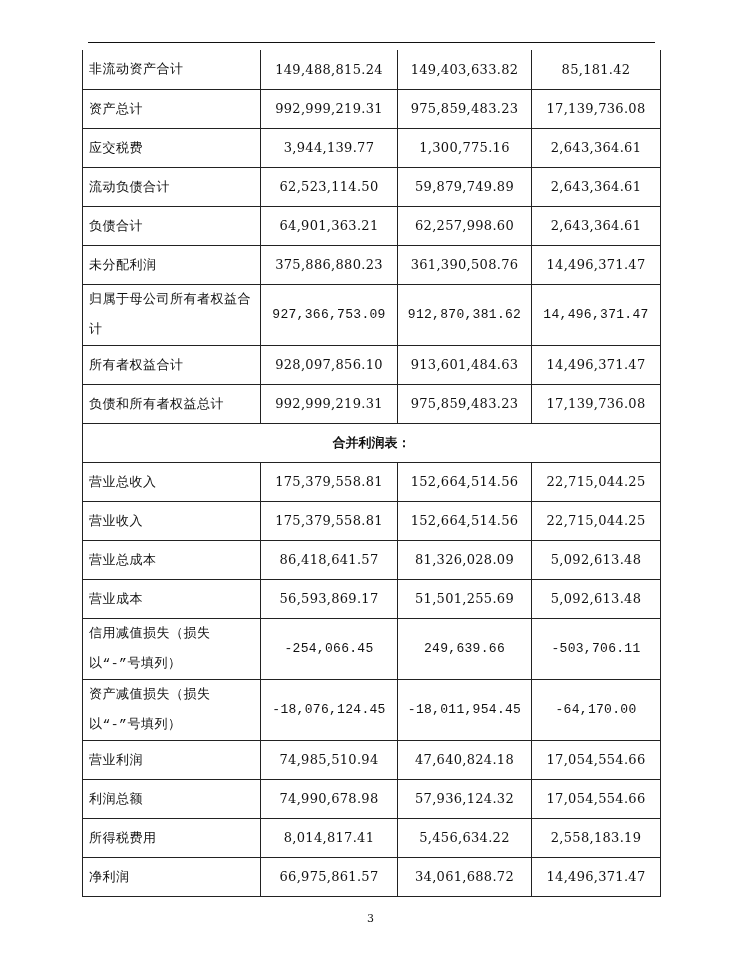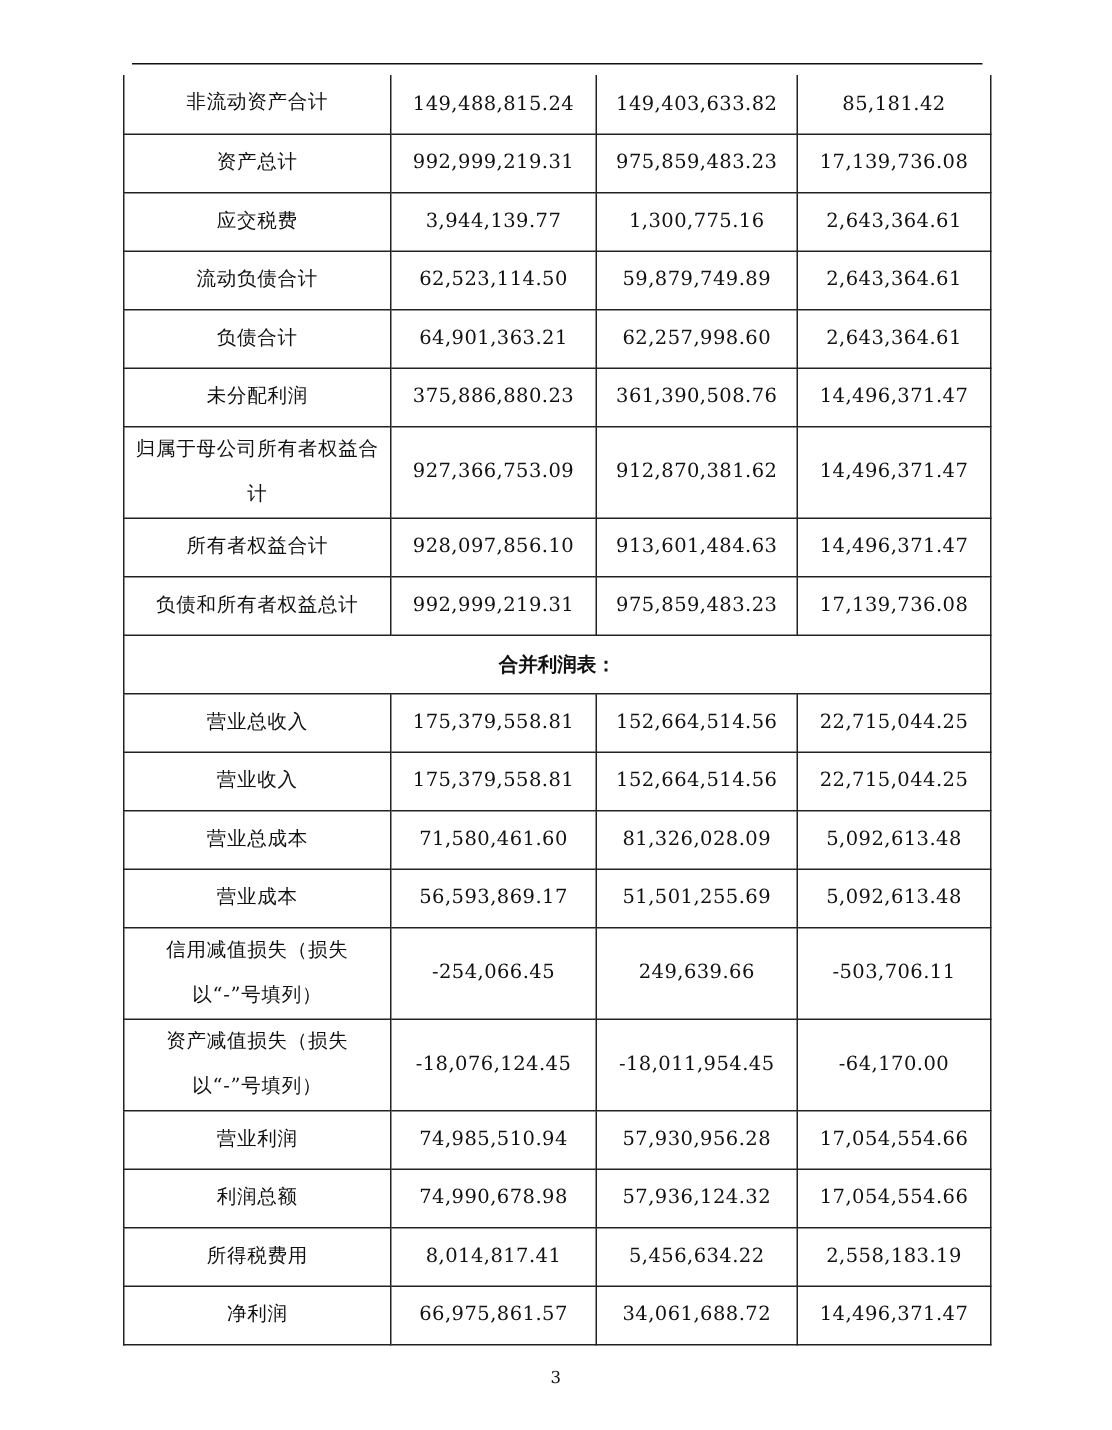--- a/index.html
+++ b/index.html
@@ -9,23 +9,23 @@
                  border-top: 1.3px solid #111; }
   table.fin { position: absolute; left: 82px; top: 50px; border-collapse: collapse;
               table-layout: fixed; width: 578px; }
   table.fin col.c0 { width: 178px; }
   table.fin col.c1 { width: 137px; }
   table.fin col.c2 { width: 134px; }
   table.fin col.c3 { width: 129px; }
   table.fin td { border: 1px solid #222; font-size: 13px; padding: 0 6px 0 6px;
                  height: 39px; box-sizing: border-box; vertical-align: middle; }
   table.fin tr:first-child td { border-top: none; }
-  td.label { text-align: center; letter-spacing: 0.5px; line-height: 30px; font-size: 13px; }
+  td.label { text-align: left; letter-spacing: 0.5px; line-height: 30px; font-size: 13px; }
   td.num { text-align: center; letter-spacing: 0.3px; font-family: "DejaVu Serif", "Liberation Serif", serif; font-size: 12.5px; }
-  tr.tall td { height: 59px; }
+  tr.tall td { height: 59px; font-family: Liberation Mono, monospace; }
   td.section { font-weight: bold; text-align: center; padding-left: 6px; }
   .page-number { position: absolute; top: 912px; left: 0; width: 741px; text-align: center;
                  font-size: 11px; font-family: "DejaVu Serif", "Liberation Serif", serif; }
 </style>
 </head>
 <body>
 
 <div class="header-rule"></div>
 
 <table class="fin">
@@ -100,21 +100,21 @@
       <td class="num">22,715,044.25</td>
     </tr>
     <tr>
       <td class="label">营业收入</td>
       <td class="num">175,379,558.81</td>
       <td class="num">152,664,514.56</td>
       <td class="num">22,715,044.25</td>
     </tr>
     <tr>
       <td class="label">营业总成本</td>
-      <td class="num">71,580,461.60</td>
+      <td class="num">86,418,641.57</td>
       <td class="num">81,326,028.09</td>
       <td class="num">5,092,613.48</td>
     </tr>
     <tr>
       <td class="label">营业成本</td>
       <td class="num">56,593,869.17</td>
       <td class="num">51,501,255.69</td>
       <td class="num">5,092,613.48</td>
     </tr>
     <tr class="tall">
@@ -125,21 +125,21 @@
     </tr>
     <tr class="tall">
       <td class="label">资产减值损失（损失以“-”号填列）</td>
       <td class="num">-18,076,124.45</td>
       <td class="num">-18,011,954.45</td>
       <td class="num">-64,170.00</td>
     </tr>
     <tr>
       <td class="label">营业利润</td>
       <td class="num">74,985,510.94</td>
-      <td class="num">57,930,956.28</td>
+      <td class="num">47,640,824.18</td>
       <td class="num">17,054,554.66</td>
     </tr>
     <tr>
       <td class="label">利润总额</td>
       <td class="num">74,990,678.98</td>
       <td class="num">57,936,124.32</td>
       <td class="num">17,054,554.66</td>
     </tr>
     <tr>
       <td class="label">所得税费用</td>

